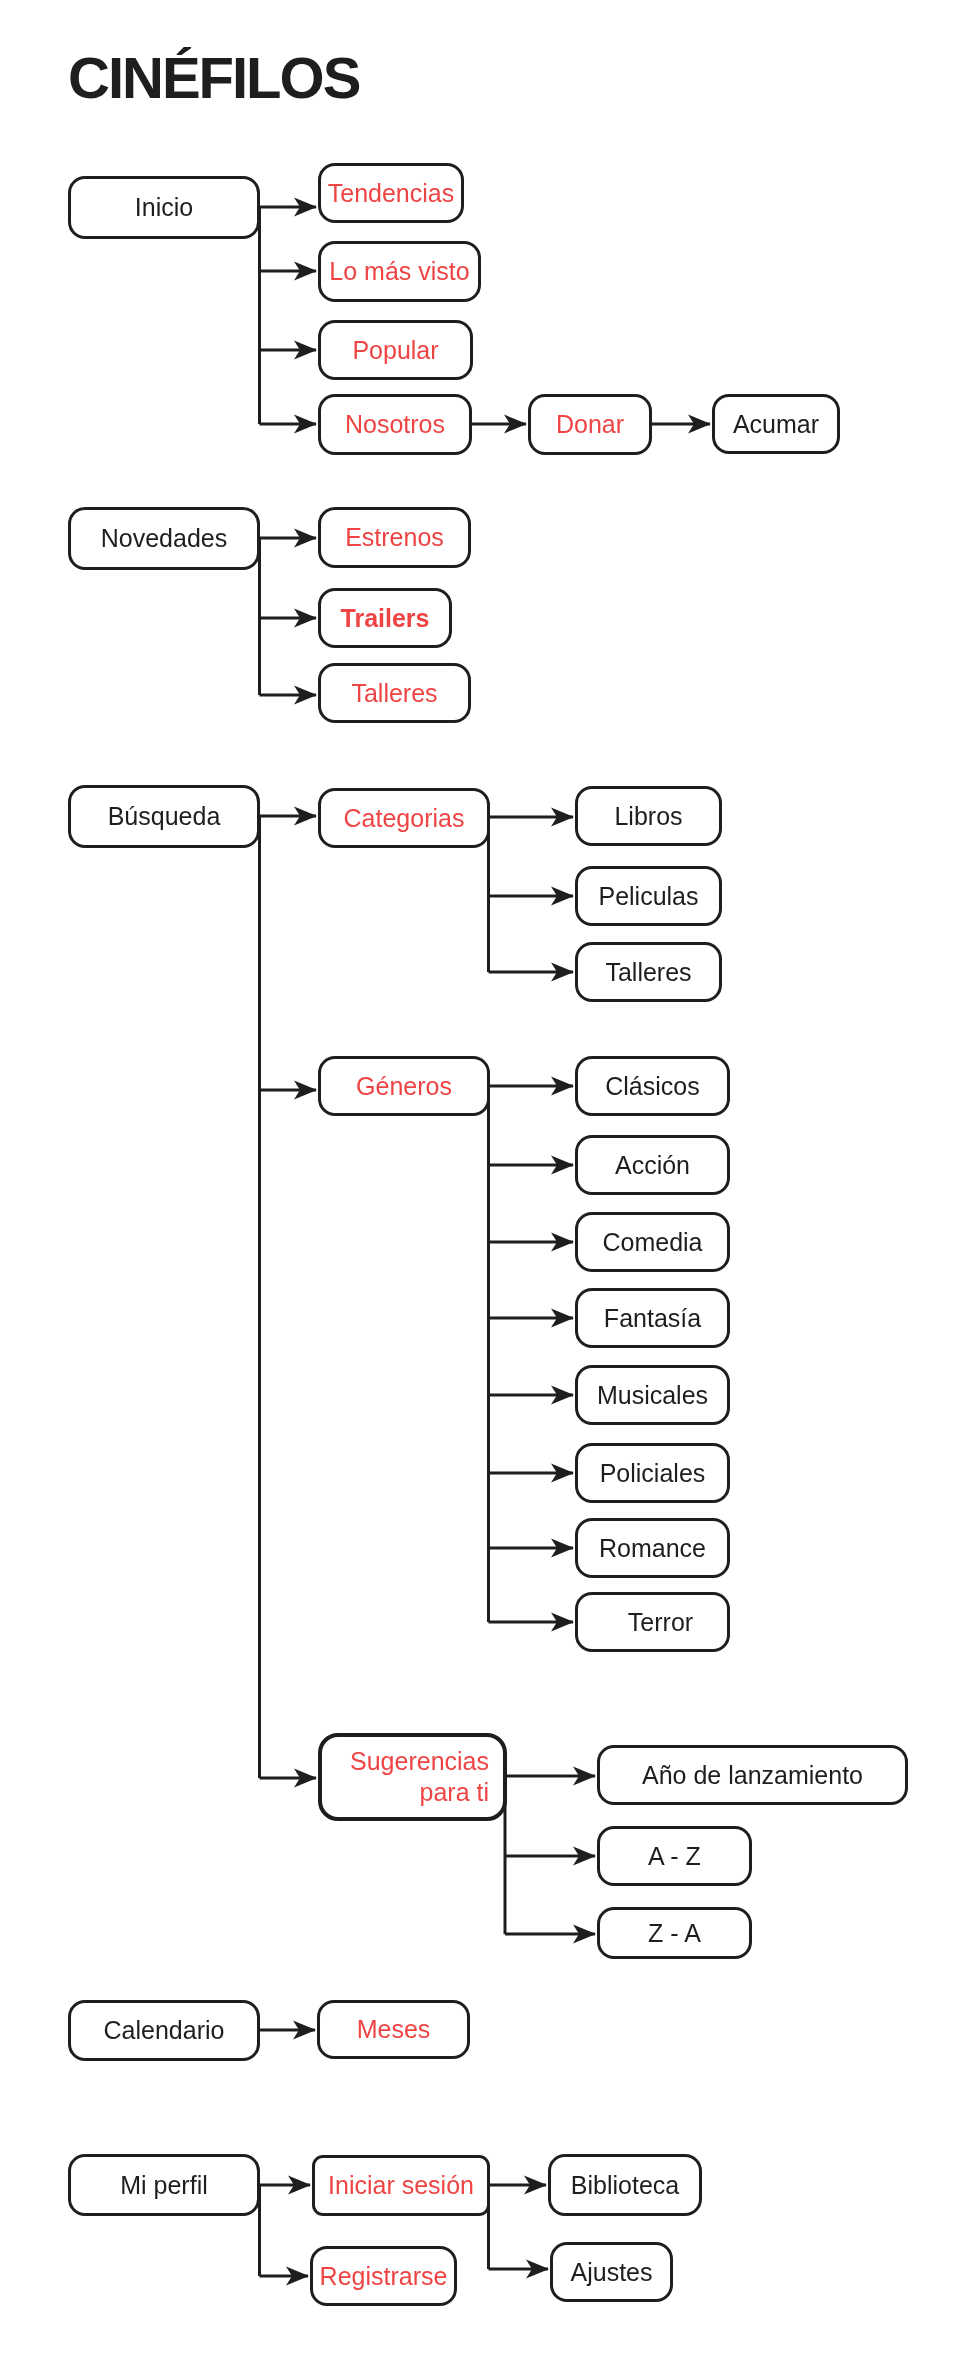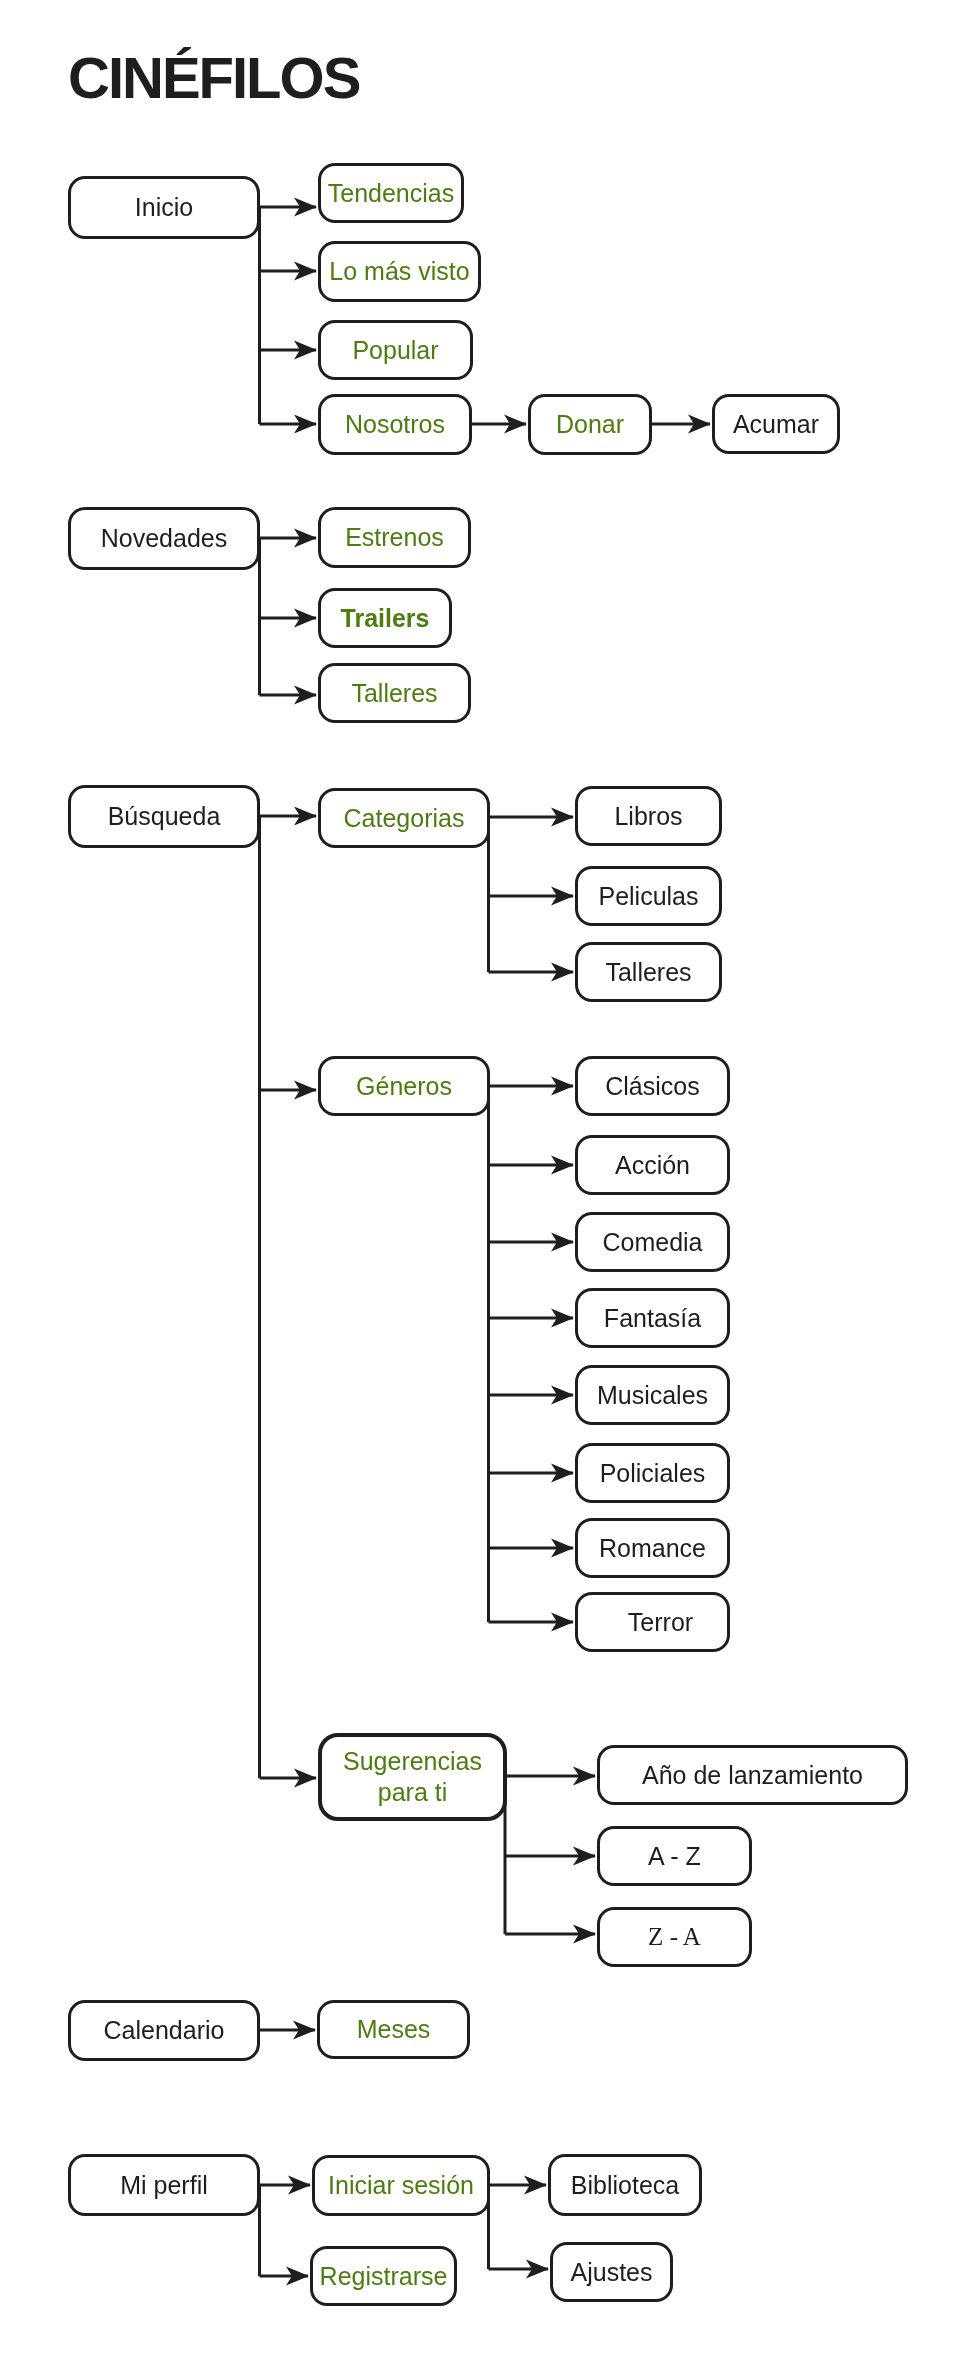--- a/index.html
+++ b/index.html
@@ -3,21 +3,21 @@
 <meta charset="utf-8">
 <style>
   html,body{margin:0;padding:0;background:#ffffff;}
   #canvas{position:relative;width:962px;height:2362px;background:#ffffff;overflow:hidden;
           font-family:"Liberation Sans",sans-serif;}
   #title{position:absolute;left:68px;top:44px;font-size:58px;font-weight:900;
          letter-spacing:-2px;color:#1E1E1E;white-space:nowrap;}
   .node{position:absolute;box-sizing:border-box;background:#ffffff;border:3px solid #1E1E1E;
         border-radius:17px;display:flex;align-items:center;justify-content:center;
         font-size:25px;color:#1E1E1E;text-align:center;white-space:nowrap;line-height:1.15;z-index:2;}
-  .red{color:#4d7c0f;}
+  .red{color:#ef4444;text-align:right;}
   .thick{border-width:4px;border-radius:20px;white-space:normal;line-height:1.25;padding:0 14px;}
   #wires{position:absolute;left:0;top:0;z-index:1;}
   .ln{stroke:#1E1E1E;stroke-width:3;fill:none;}
 </style>
 </head>
 <body>
 
 <div id="canvas">
 
   <div id="title">CINÉFILOS</div>
@@ -100,24 +100,24 @@
   <div class="node" style="left:575px;top:1212px;width:155px;height:60px;">Comedia</div>
   <div class="node" style="left:575px;top:1288px;width:155px;height:60px;">Fantasía</div>
   <div class="node" style="left:575px;top:1365px;width:155px;height:60px;">Musicales</div>
   <div class="node" style="left:575px;top:1443px;width:155px;height:60px;">Policiales</div>
   <div class="node" style="left:575px;top:1518px;width:155px;height:60px;">Romance</div>
   <div class="node" style="left:575px;top:1592px;width:155px;height:60px;padding-left:16px;">Terror</div>
 
   <div class="node red thick" style="left:318px;top:1733px;width:189px;height:88px;">Sugerencias para ti</div>
   <div class="node" style="left:597px;top:1745px;width:311px;height:60px;">Año de lanzamiento</div>
   <div class="node" style="left:597px;top:1826px;width:155px;height:60px;">A - Z</div>
-  <div class="node" style="left:597px;top:1907px;width:155px;height:60px;font-family:Liberation Serif, serif;">Z - A</div>
+  <div class="node" style="left:597px;top:1907px;width:155px;height:52px;">Z - A</div>
 
   <div class="node" style="left:68px;top:2000px;width:192px;height:61px;">Calendario</div>
   <div class="node red" style="left:317px;top:2000px;width:153px;height:59px;">Meses</div>
 
   <div class="node" style="left:68px;top:2154px;width:192px;height:62px;">Mi perfil</div>
-  <div class="node red" style="left:312px;top:2155px;width:178px;height:61px;">Iniciar sesión</div>
+  <div class="node red" style="left:312px;top:2155px;width:178px;height:61px;border-radius:11px;">Iniciar sesión</div>
   <div class="node" style="left:548px;top:2154px;width:154px;height:62px;">Biblioteca</div>
   <div class="node red" style="left:310px;top:2246px;width:147px;height:60px;">Registrarse</div>
   <div class="node" style="left:550px;top:2242px;width:123px;height:60px;">Ajustes</div>
 
 </div>
 
 </body></html>

